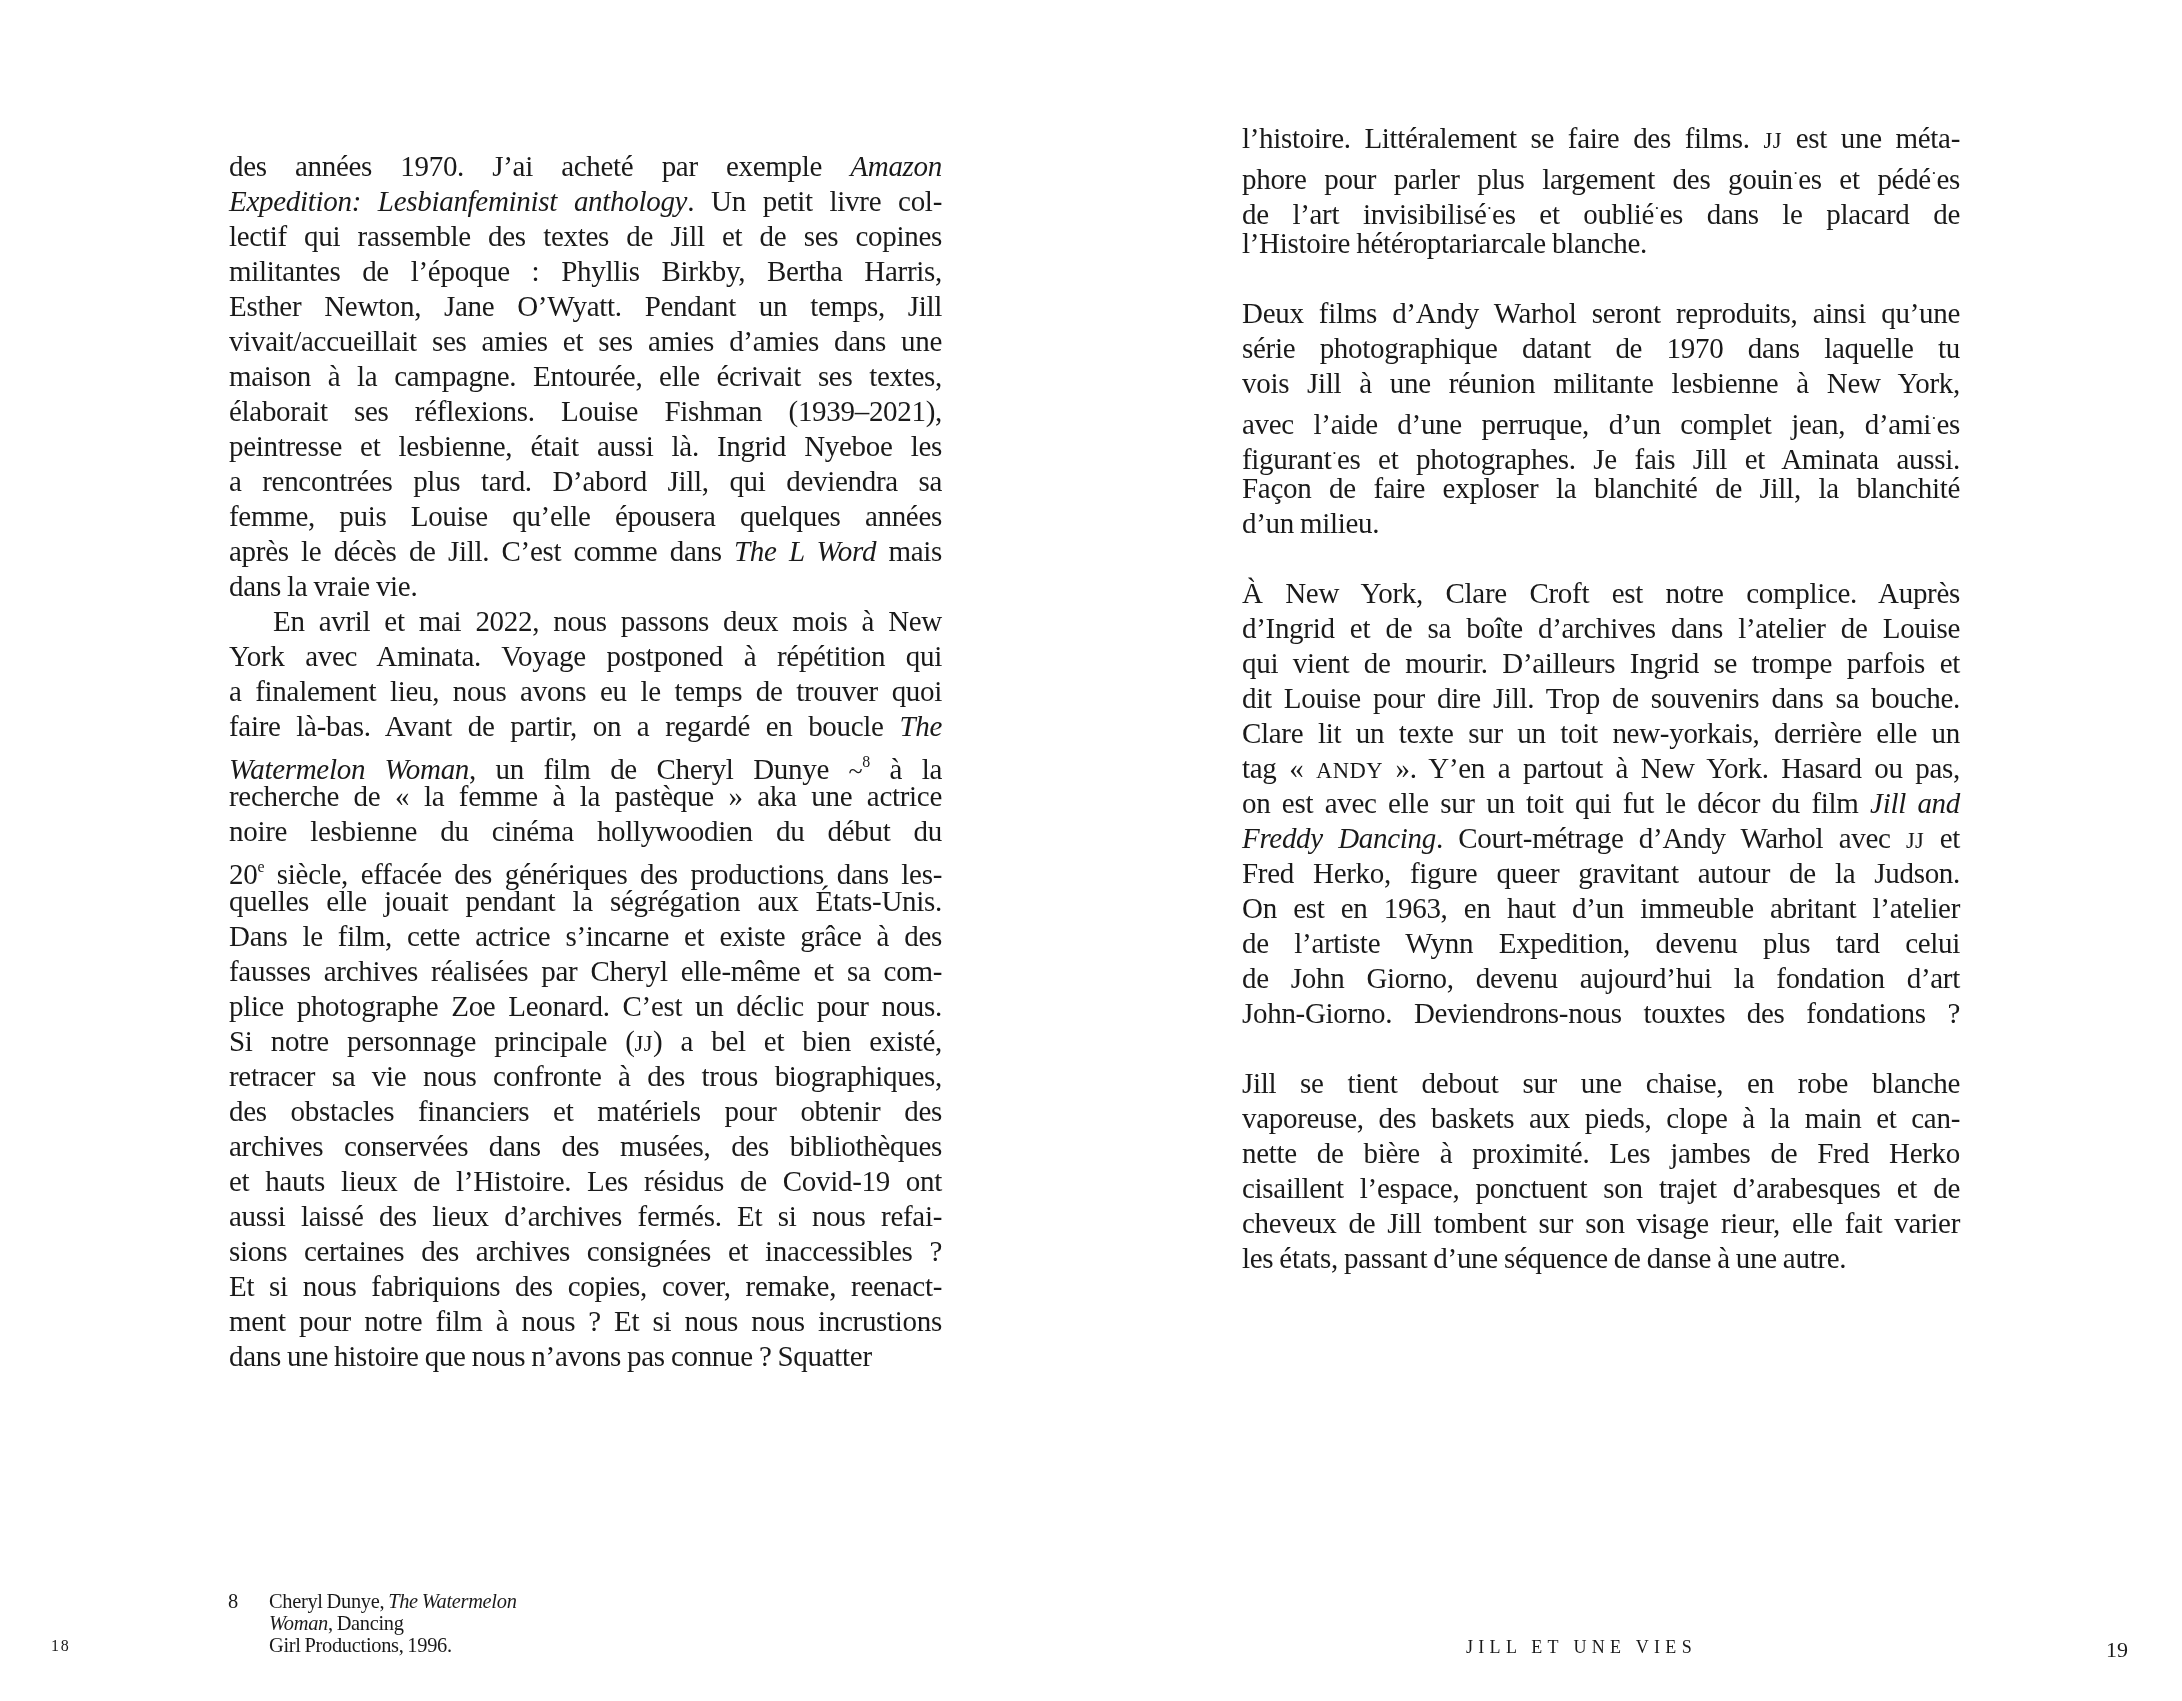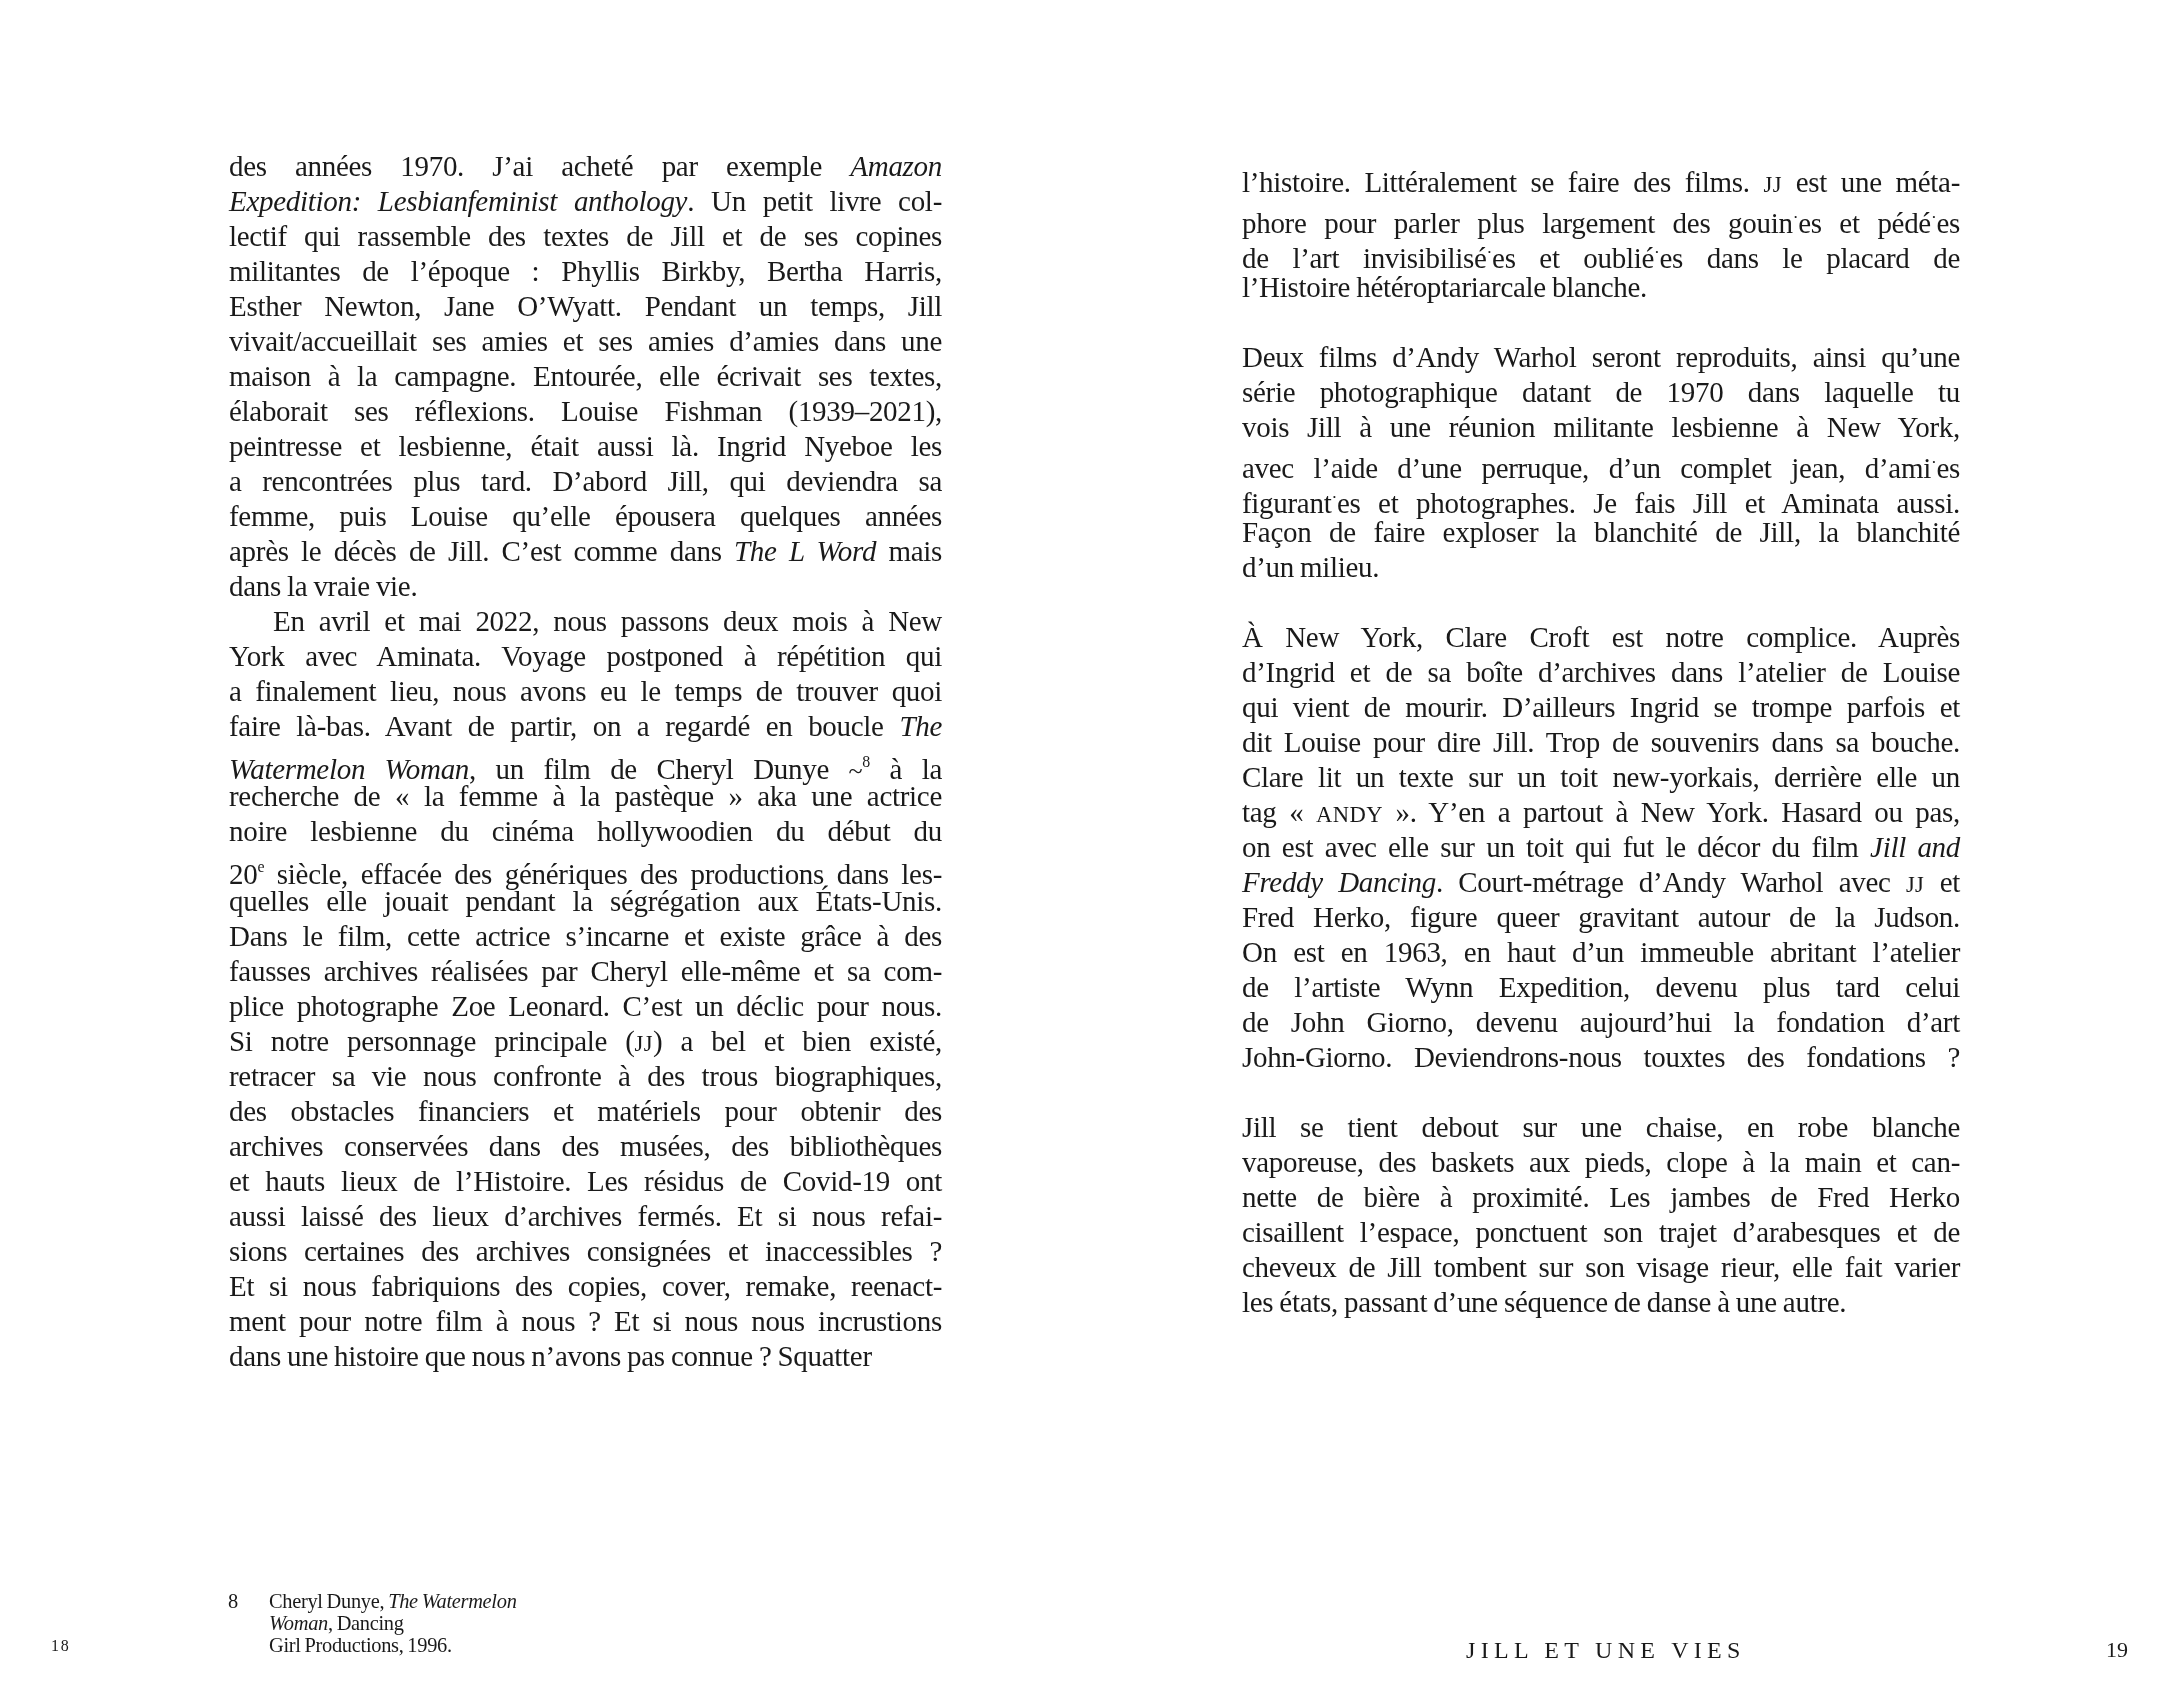--- a/index.html
+++ b/index.html
@@ -3,35 +3,35 @@
 <meta charset="utf-8">
 <style>
   html, body { margin:0; padding:0; background:#ffffff; }
   body { width:2182px; height:1701px; position:relative; overflow:hidden;
          font-family:"Liberation Serif", "DejaVu Serif", serif; color:#1a1a1a; }
   .page { position:absolute; top:0; height:1701px; }
   .page-left { left:0; width:1091px; }
   .page-right { left:1091px; width:1091px; }
   .column { position:absolute; font-size:29px; line-height:35px; }
   .col-left { left:229px; top:121px; width:713px;margin-top:28px; }
-  .col-right { left:151px; top:121px; width:718px;margin-top:44px; }
+  .col-right { left:151px; top:121px; width:718px; }
   .line { display:block; height:35px; white-space:nowrap; text-align:justify; text-align-last:justify; word-spacing:-0.9px; letter-spacing:-0.3px; }
   .line.last { text-align-last:left; }
   .line.indent { padding-left:44px; }
   .line.blank { height:35px; }
   i { font-style:italic; }
   .sc { font-size:0.78em; letter-spacing:0.4px; }
   .sup { font-size:0.55em; vertical-align:0.75em; }
   .mk { font-size:0.6em; vertical-align:0.6em; }
   .fn-mark { font-size:0.9em; }
   .footnote { position:absolute; left:228px; top:1590px; font-size:20.4px; line-height:22px; }
   .fn-num { position:absolute; left:0; top:0; }
   .fn-text { position:absolute; left:41px; top:0; width:301px; white-space:nowrap; }
   .folio-left { position:absolute; left:51px; top:1637px; font-size:16px; letter-spacing:1.8px; }
-  .running-head { position:absolute; left:375px; top:1637px; font-size:24px; letter-spacing:5.3px; text-transform:uppercase; }
+  .running-head { position:absolute; left:375px; top:1637px; font-size:18px; letter-spacing:5.3px; text-transform:uppercase; }
   .folio-right { position:absolute; left:1015px; top:1637px; font-size:22px; }
 </style>
 </head>
 <body>
 
 <div class="page page-left">
   <div class="column col-left">
       <span class="line">des années 1970. J’ai acheté par exemple <i>Amazon</i></span>
       <span class="line"><i>Expedition: Lesbianfeminist anthology</i>. Un petit livre col-</span>
       <span class="line">lectif qui rassemble des textes de Jill et de ses copines</span>

